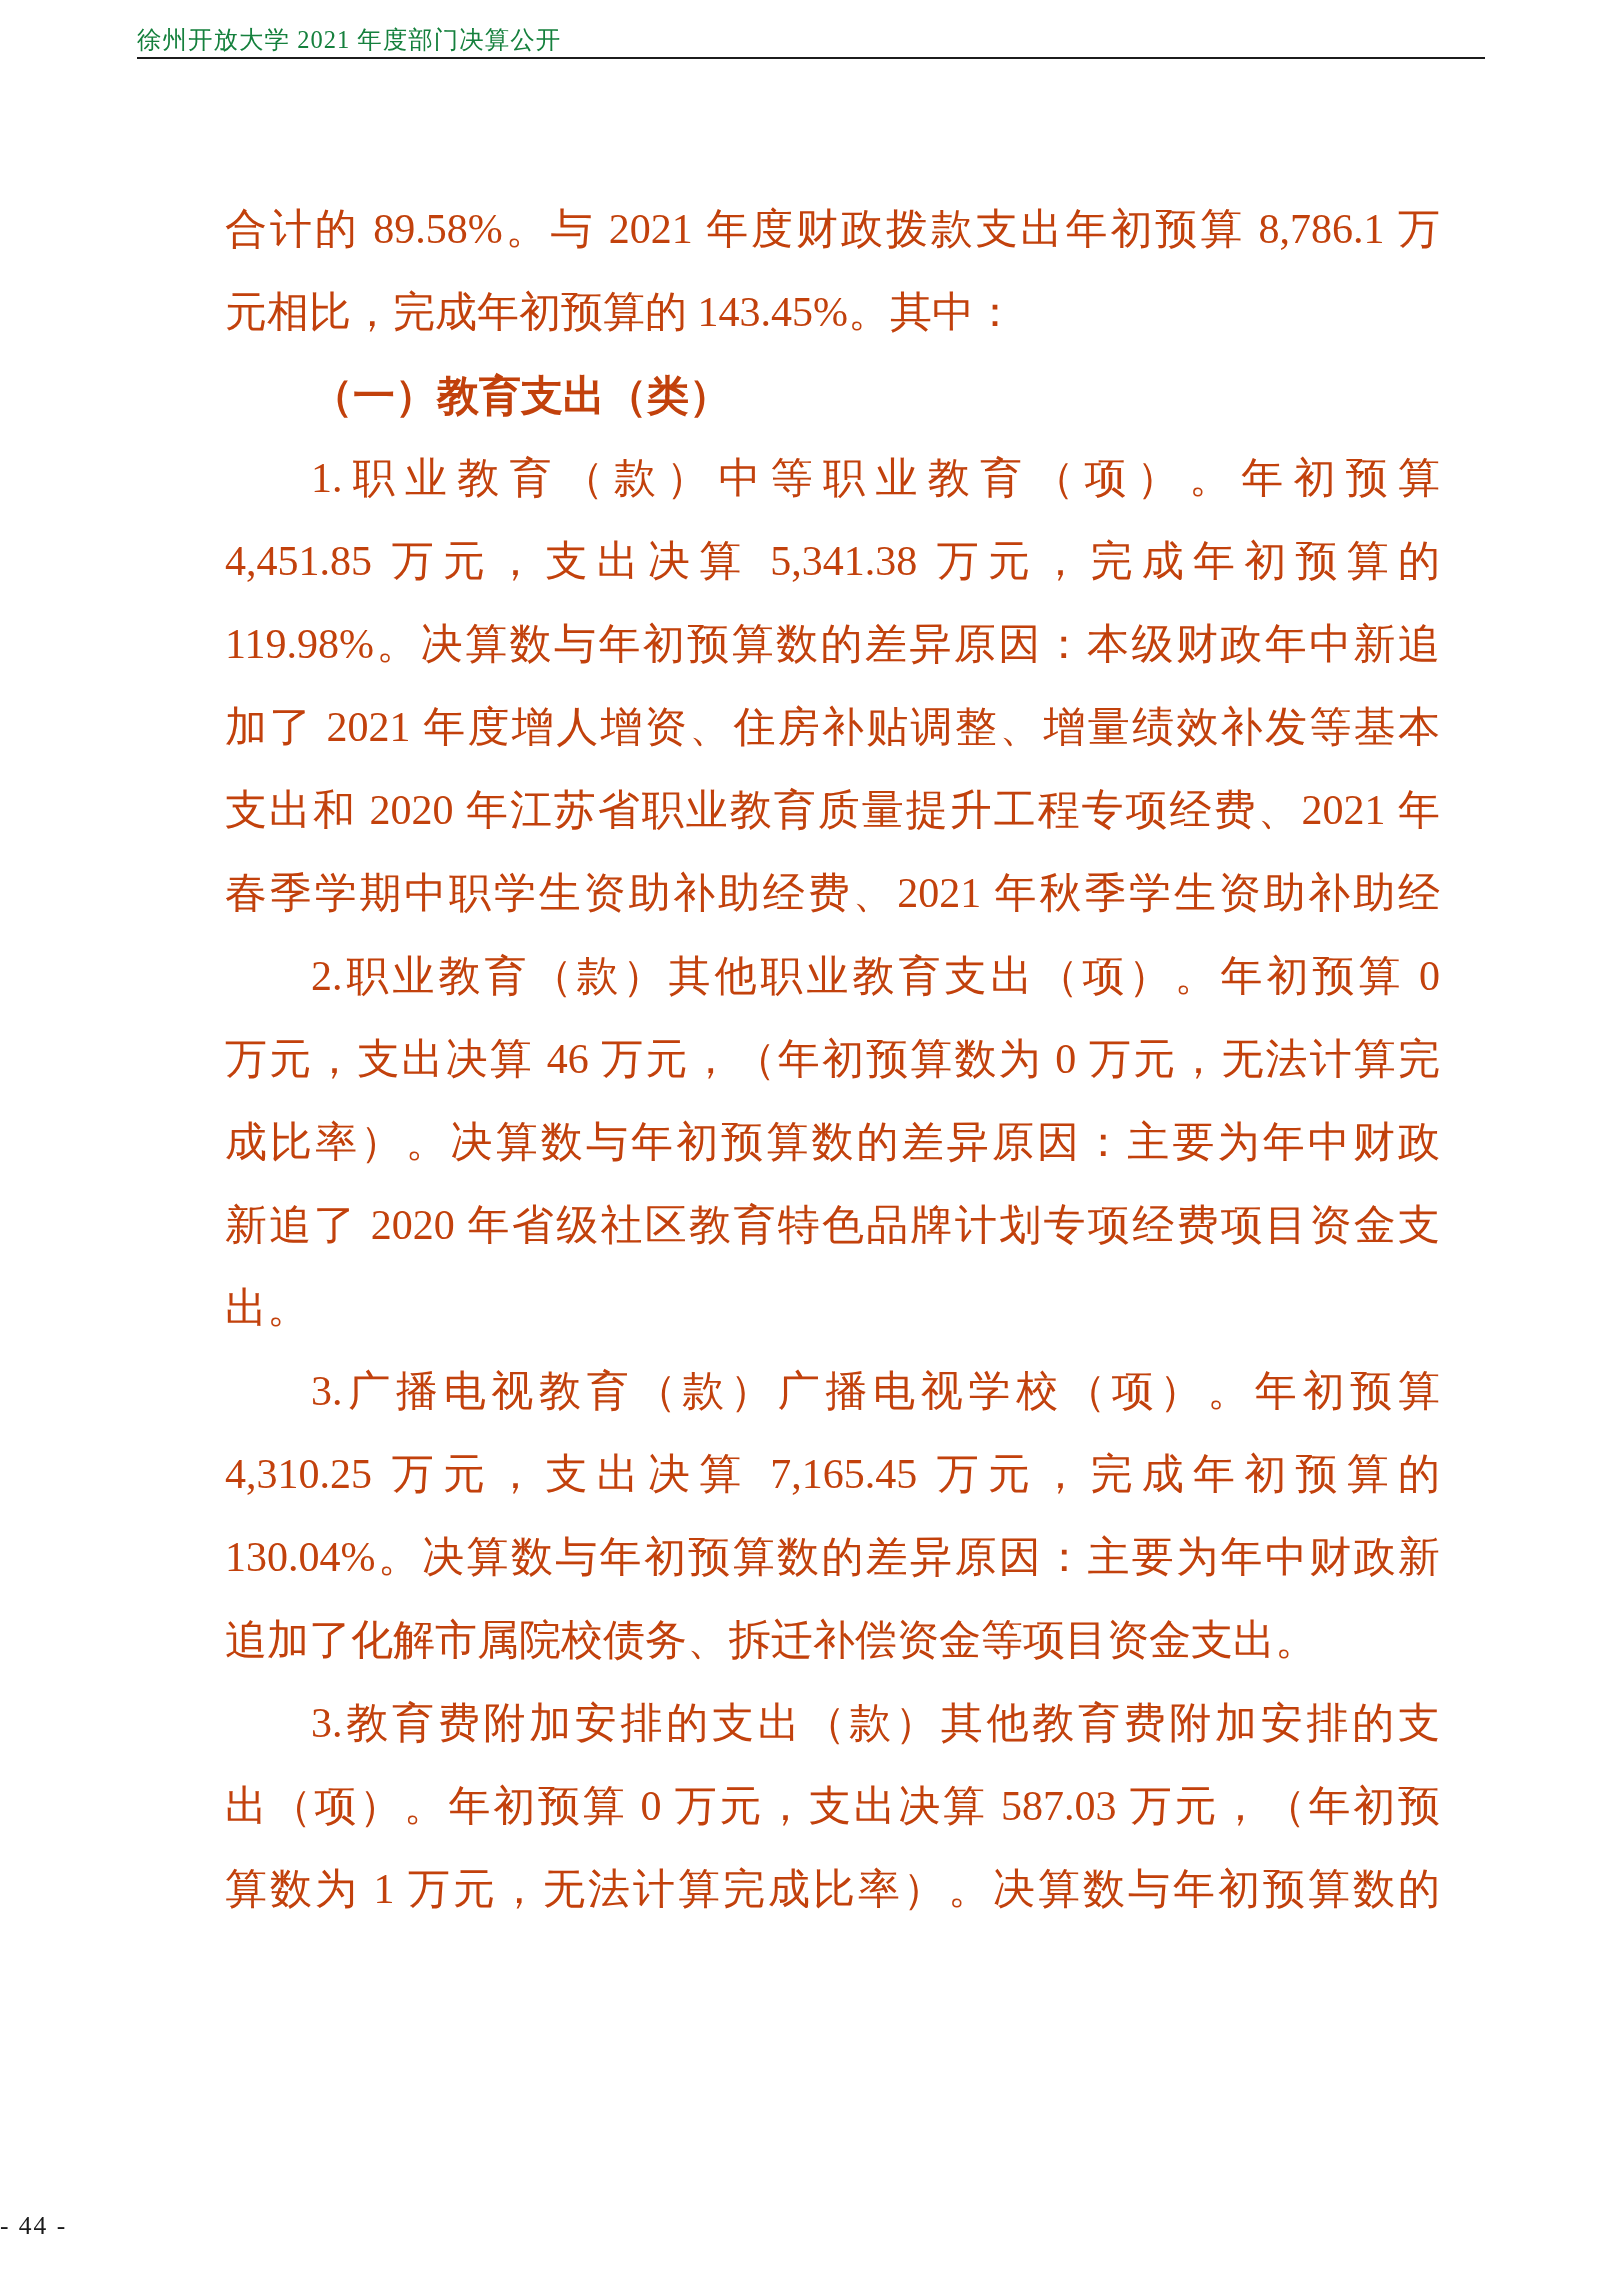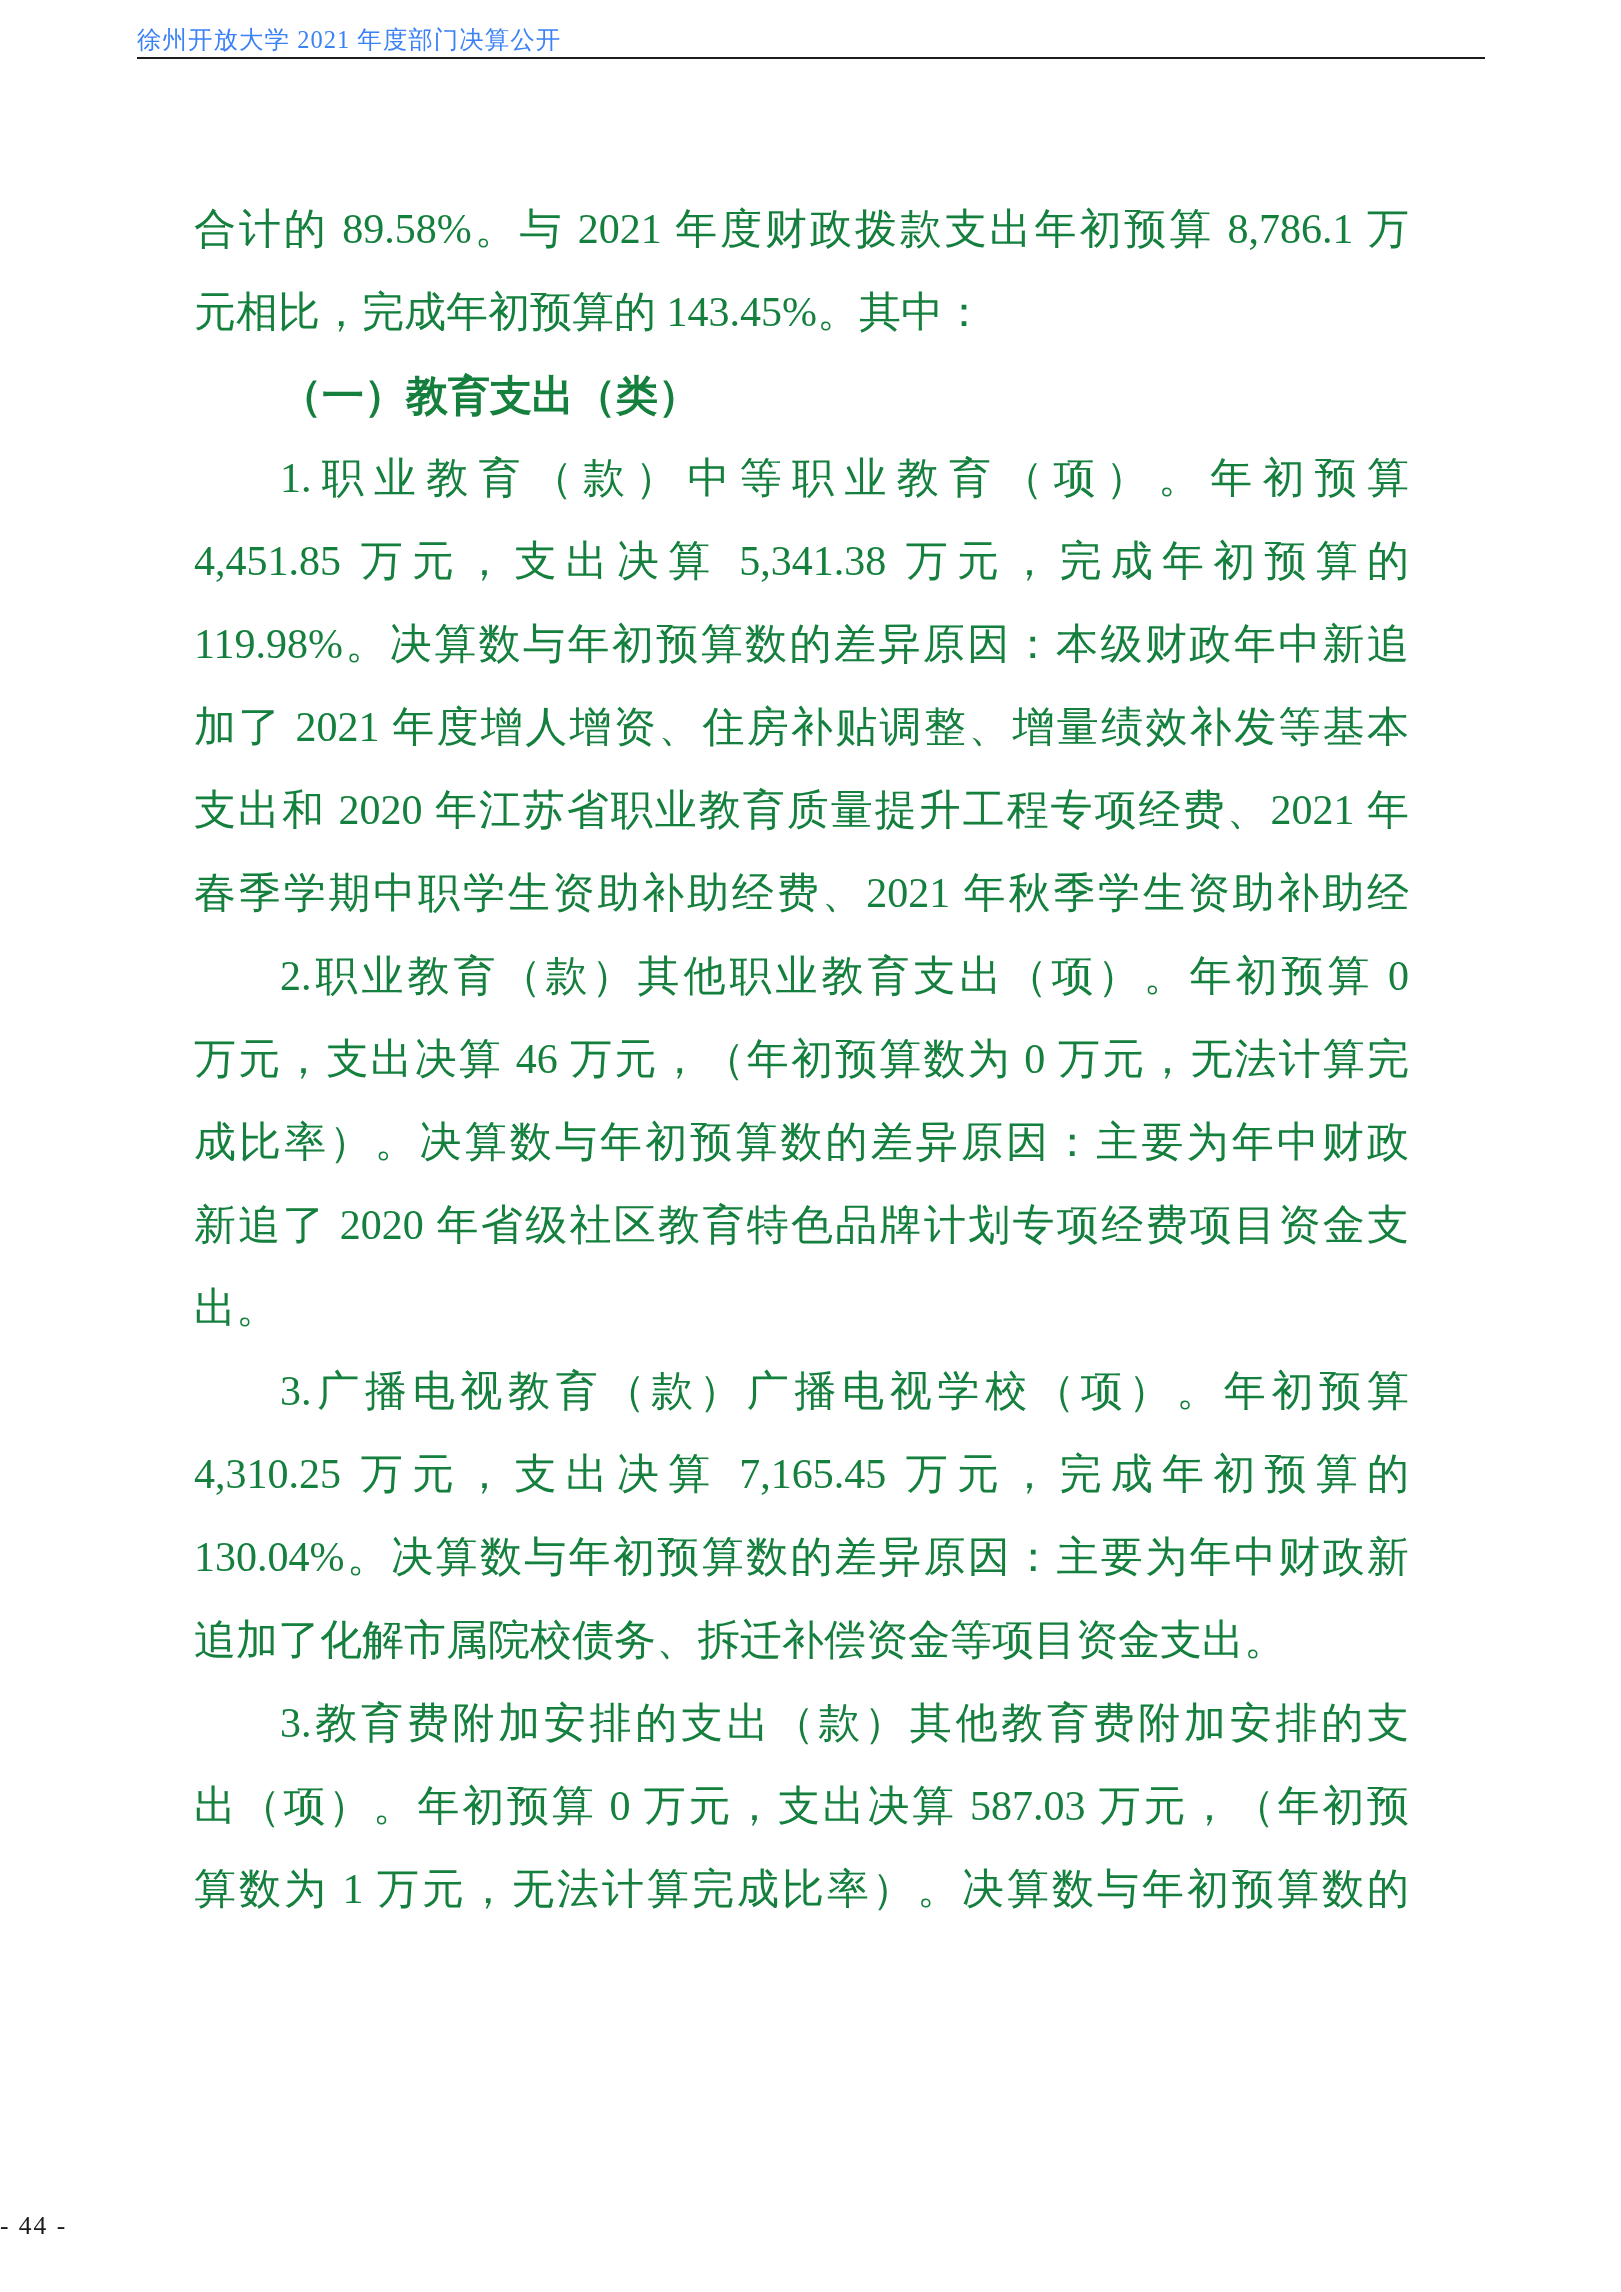--- a/index.html
+++ b/index.html
@@ -19,37 +19,37 @@
   
   .header {
     position: absolute;
     left: 137px;
     top: 25.5px;
     width: 1348px;
   }
   .header-title {
     font-size: 24.5px;
     line-height: 27.4px;
-    color: #3b82f6;
+    color: #15803d;
     letter-spacing: 1px;
   }
   .header-rule {
     margin-top: 3.9px;
     border-bottom: 2px solid #1c1c1c;
     height: 0;
   }
   
   .doc-body {
     position: absolute;
-    left: 194px;
+    left: 225px;
     top: 188px;
     width: 1215px;
     font-size: 42px;
     line-height: 83px;
-    color: #15803d;
+    color: #c2410c;
   }
   .line {
     height: 83px;
     white-space: nowrap;
     text-align: justify;
     text-align-last: justify;
     text-justify: inter-character;
   }
   .line.left {
     text-align: center;

